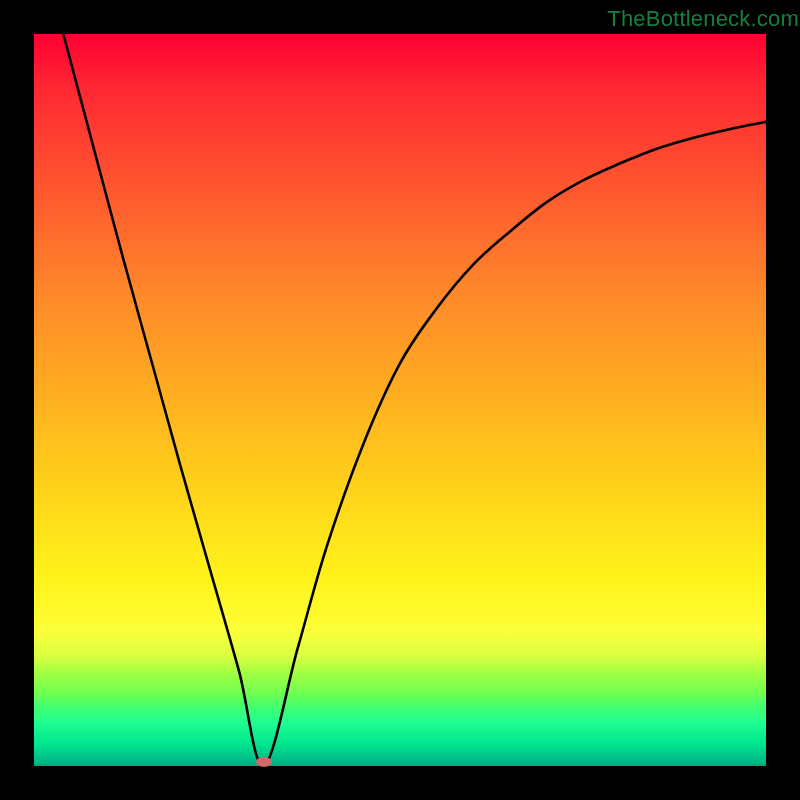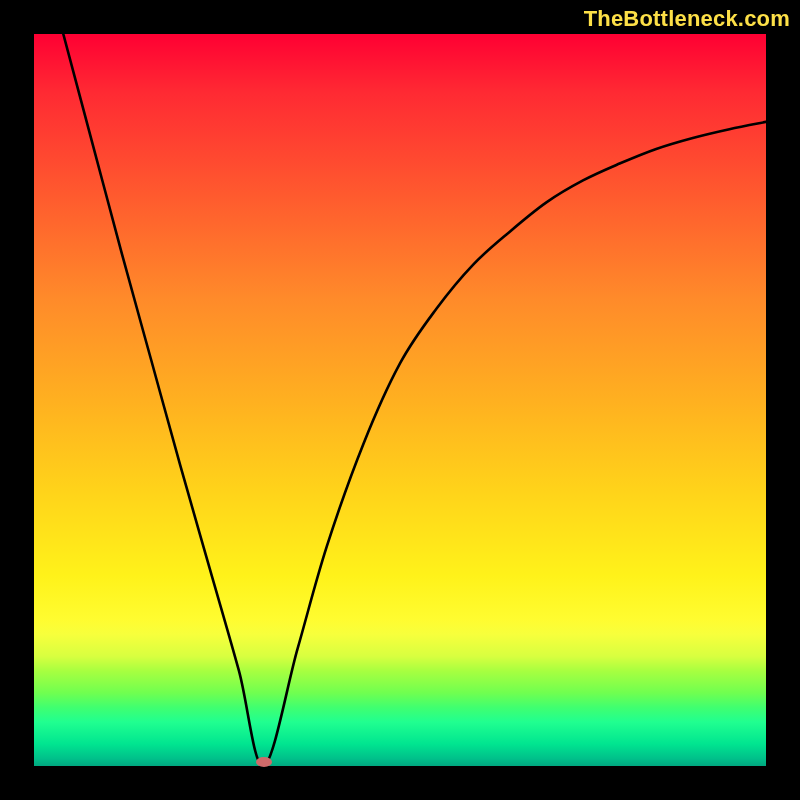--- a/index.html
+++ b/index.html
@@ -34,25 +34,25 @@
       #40ff70 92%,
       #20ff90 94%,
       #00e590 97%,
       #00c08a 99%,
       #00a880 100%
     );
   }
   .attribution {
     position: absolute;
     top: 6px;
-    right: 10px;
-    color: #fde047;
+    right: 1px;
+    color: #15803d;
     font-size: 22px;
     letter-spacing: 0.2px;
-    font-weight: 700;
+    font-weight: 400;
   }
   svg.curve {
     position: absolute;
     left: 0;
     top: 0;
     width: 732px;
     height: 732px;
   }
   .marker {
     position: absolute;

